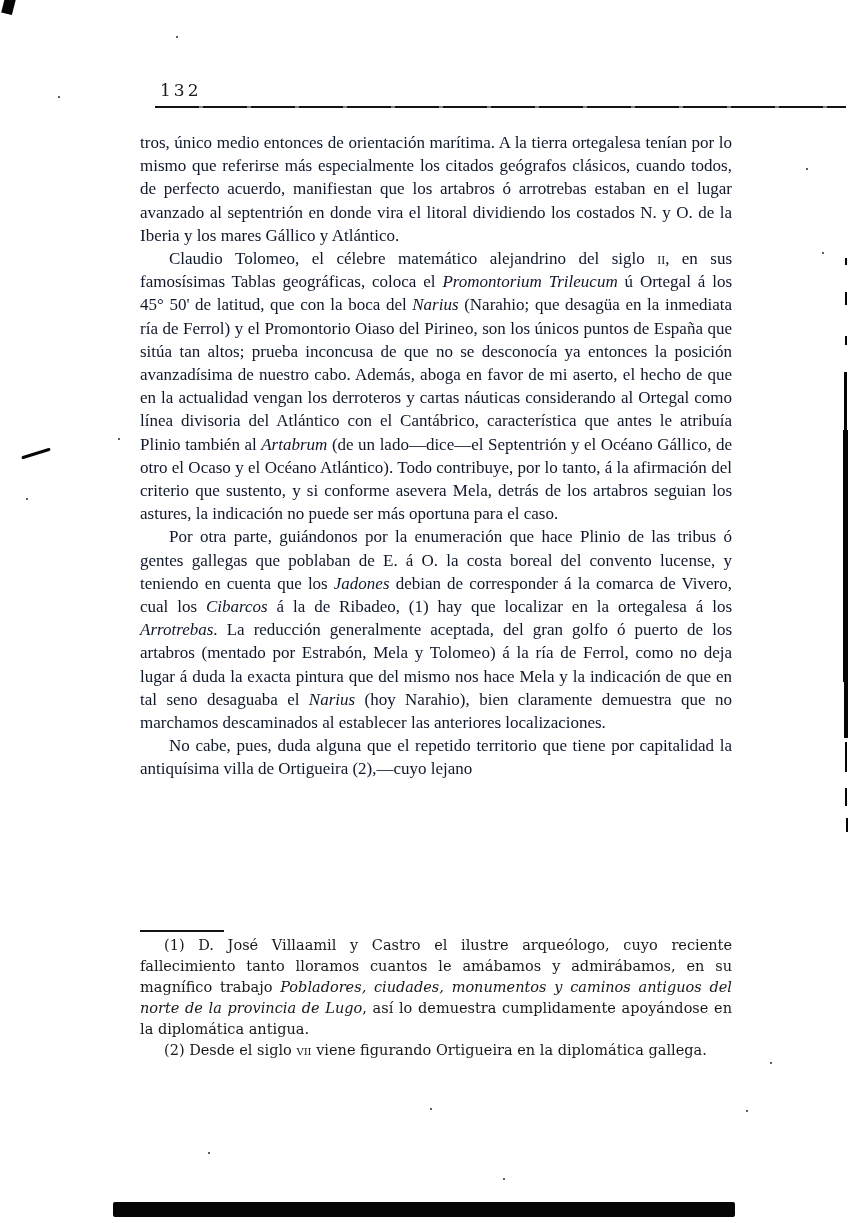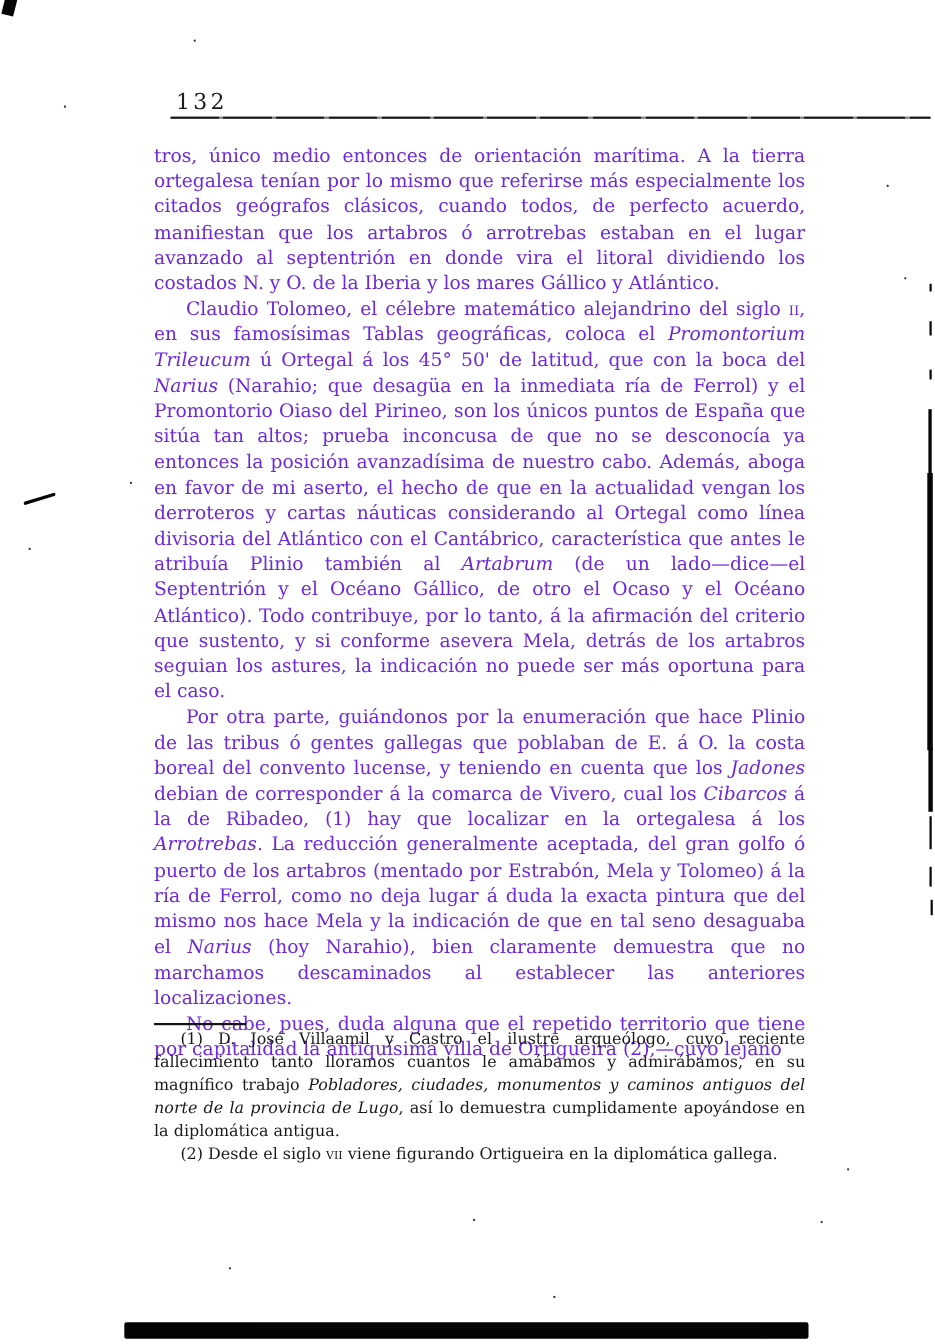--- a/index.html
+++ b/index.html
@@ -8,35 +8,36 @@
     position:relative;
     width:850px;height:1222px;
     background:#ffffff;
     overflow:hidden;
     font-family:"DejaVu Serif", serif;
     color:#141414;
   }
   
   .page-number{
     position:absolute;left:160px;top:80px;
-    font-size:20px;letter-spacing:3px;color:#1b1b1b;
+    font-size:17px;letter-spacing:3px;color:#1b1b1b;
   }
   .header-title{
     position:absolute;left:205px;top:74px;width:525px;
     text-align:center;font-size:21px;letter-spacing:1px;color:#161616;
   }
   .header-rule{
     position:absolute;left:155px;top:106px;width:691px;height:2px;
     background:repeating-linear-gradient(90deg,#131313 0 44px,rgba(19,19,19,.55) 44px 48px);
   }
   
   .body-text{
     position:absolute;left:140px;top:131px;width:592px;
     font-size:17px;line-height:23.2px;text-align:justify;
-    color:#6d28d9;
+    color:#0f172a;
+    font-family:Liberation Serif, serif;
   }
   .body-text p{margin:0;}
   .body-text p.indent{text-indent:29px;}
   .seg-i{font-style:italic;}
   .seg-sc{font-variant:small-caps;}
   
   .footnote-rule{
     position:absolute;left:140px;top:930px;width:84px;height:2px;background:#131313;
   }
   .footnotes{

